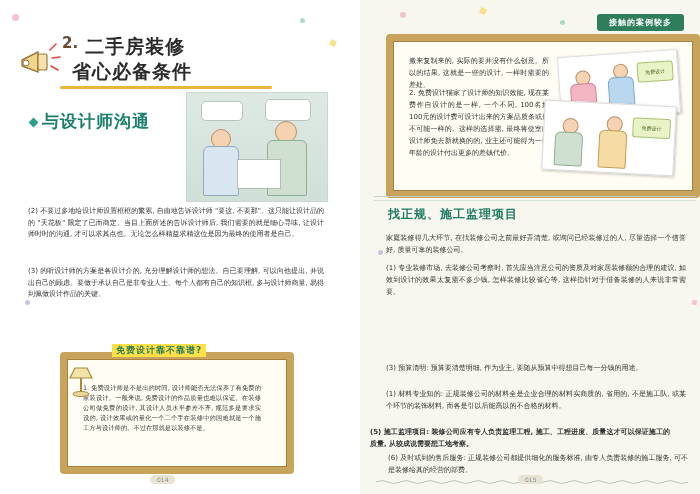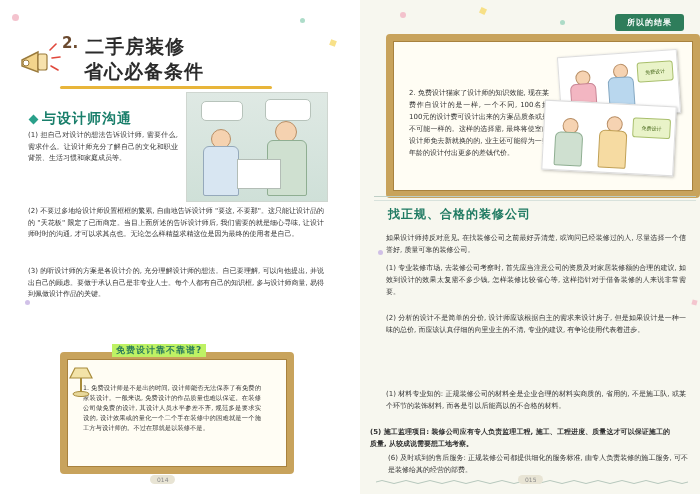--- a/index.html
+++ b/index.html
@@ -29,21 +29,21 @@
   }
   .title-line{
     font-size:19px;font-weight:bold;color:#2b2b2b;letter-spacing:1px;
     line-height:25px;
   }
   .title-underline{
     position:absolute;left:60px;top:86px;width:212px;height:3px;
     background:#e8b53a;border-radius:2px;
   }
   .subhead{
-    position:absolute;left:30px;top:110px;font-size:14px;font-weight:bold;
+    position:absolute;left:30px;top:110px;font-size:17px;font-weight:bold;
     color:#1a7f6b;letter-spacing:1px;
   }
   .subhead .dia{
     display:inline-block;width:7px;height:7px;background:#2aa08a;
     transform:rotate(45deg);margin-right:5px;vertical-align:middle;
   }
   .body-text{
     position:absolute;font-size:7px;line-height:11.5px;color:#333;
     text-align:justify;
   }
@@ -134,69 +134,69 @@
         <circle cx="8" cy="21" r="3" fill="#fff" stroke="#9a7a3c" stroke-width="1"></circle>
         <path d="M32 8 L38 2" stroke="#e0483c" stroke-width="1.6" stroke-linecap="round"></path>
         <path d="M34 16 L42 15" stroke="#e0483c" stroke-width="1.6" stroke-linecap="round"></path>
         <path d="M33 24 L40 28" stroke="#e0483c" stroke-width="1.6" stroke-linecap="round"></path>
       </svg>
     </div>
 
     <div class="title-block">
       <span class="chap-num">2.</span>
       <span class="title-line">二手房装修</span>
-      <div class="title-line" style="margin-left:22px;">省心必备条件</div>
+      <div class="title-line" style="margin-left:10px;">省心必备条件</div>
     </div>
     <div class="title-underline"></div>
 
     <div class="subhead">
       <span class="dia"></span><span>与设计师沟通</span>
     </div>
 
     <div class="illus" id="left-illus">
       <div class="bubble" style="left:14px;top:8px;width:40px;height:18px;"></div>
       <div class="bubble" style="left:78px;top:6px;width:44px;height:20px;"></div>
       <div class="head" style="left:24px;top:36px;width:18px;height:18px;background:#f5d2b0;border:1px solid #b98f66;"></div>
       <div class="body-shape" style="left:16px;top:53px;width:34px;height:48px;background:#d8e6f2;border:1px solid #95a9bb;"></div>
       <div class="head" style="left:88px;top:28px;width:20px;height:20px;background:#f5d2b0;border:1px solid #b98f66;"></div>
       <div class="body-shape" style="left:80px;top:47px;width:38px;height:54px;background:#cfe0d0;border:1px solid #8fae92;"></div>
       <div style="position:absolute;left:50px;top:66px;width:42px;height:28px;background:#fff;border:1px solid #b3bdb6;"></div>
     </div>
 
-    <div class="body-text" style="left:28px;top:130px;width:150px;">(1) 担自己对设计的想法告诉设计师, 需要什么, 需求什么。让设计师充分了解自己的文化和职业背景、生活习惯和家庭成员等。</div>
     <div class="body-text" style="left:28px;top:206px;width:296px;">(2) 不要过多地给设计师设置框框的繁累, 自由地告诉设计师 "要这, 不要那"。这只能让设计品的的 "天花板" 限定了已而商定。当目上面所述的告诉设计师后, 我们需要的就是细心寻味, 让设计师时时的沟通, 才可以求其点也。无论怎么样精益求精这位是因为最终的使用者是自己。</div>
     <div class="body-text" style="left:28px;top:266px;width:296px;">(3) 的听设计师的方案是各设计介的, 充分理解设计师的想法。自已要理解, 可以向他提出, 并说出自己的顾虑。要做于承认自己是非专业人士。每个人都有自己的知识框, 多与设计师商量, 易得到佩做设计作品的关键。</div>
 
     <div class="wood-frame" style="left:60px;top:352px;width:220px;height:108px;">
       <div class="frame-text" style="left:16px;top:24px;width:178px;">1. 免费设计师是不是出的时间, 设计师能否无法保养了有免费的家装设计。一般来说, 免费设计的作品质量也难以保证。在装修公司做免费的设计, 其设计人员水平参差不齐, 规范多是要求实设的, 设计效果或的量化一个二个手在装修中的困难就是一个施工方与设计师的。不过在那就是以装修不是。</div>
     </div>
-    <div class="frame-title" style="left:112px;top:344px;background:#bef264;padding:0 4px;">免费设计靠不靠谱?</div>
+    <div class="frame-title" style="left:112px;top:344px;background:#fde047;padding:0 4px;">免费设计靠不靠谱?</div>
 
     <div class="lamp" style="left:64px;top:364px;">
       <svg width="34" height="34" viewBox="0 0 34 34">
         <path d="M6 14 L28 14 L23 4 L11 4 Z" fill="#f3e3a8" stroke="#a88c3c" stroke-width="1.2"></path>
         <rect x="16" y="14" width="2" height="14" fill="#a88c3c"></rect>
         <ellipse cx="17" cy="30" rx="8" ry="2.5" fill="#e8d89a" stroke="#a88c3c" stroke-width="1"></ellipse>
       </svg>
     </div>
 
     <div class="pagenum" style="left:150px;">014</div>
   </div>
 
   <div class="page page-right">
 
     <div class="dot" style="left:40px;top:12px;width:6px;height:6px;background:#f2b8c6;"></div>
     <div class="sq" style="left:120px;top:8px;width:6px;height:6px;background:#f6d96b;transform:rotate(25deg);"></div>
     <div class="dot" style="left:200px;top:20px;width:5px;height:5px;background:#9fd6c0;"></div>
     <div class="dot" style="left:18px;top:250px;width:5px;height:5px;background:#c9b6e4;"></div>
     <div class="sq" style="left:332px;top:300px;width:5px;height:5px;background:#f2b8c6;transform:rotate(15deg);"></div>
 
-    <div class="rp-tab">所以的结果</div>
+    <div class="rp-tab">接触的案例较多</div>
 
     <div class="rp-frame">
+      <div class="rp-body" style="left:16px;top:14px;width:140px;">搬来复制来的, 实际的要并没有什么创意。所以的结果, 这就是一些的设计, 一样时需要的差处。</div>
       <div class="rp-body" style="left:16px;top:46px;width:140px;">2. 免费设计猫家了设计师的知识效能, 现在某费作自设计的是一样, 一个不同, 100名如 100元的设计费可设计出来的方案品质条或是不可能一样的。这样的选择需, 最终将使室内设计师免去新就换的的, 业主还可能得为一些年龄的设计付出更多的差钱代价。</div>
 
       <div class="photo-card" style="left:166px;top:12px;width:118px;height:62px;transform:rotate(-4deg);">
         <div class="head" style="left:16px;top:14px;width:13px;height:13px;background:#f6d3b2;border:1px solid #b98f66;"></div>
         <div class="body-shape" style="left:10px;top:27px;width:24px;height:30px;background:#f3b6c2;border:1px solid #c98696;"></div>
         <div class="head" style="left:54px;top:10px;width:13px;height:13px;background:#f6d3b2;border:1px solid #b98f66;"></div>
         <div class="body-shape" style="left:48px;top:23px;width:24px;height:34px;background:#b9d7ee;border:1px solid #85a8c2;"></div>
         <div style="position:absolute;left:78px;top:10px;width:34px;height:18px;background:#e9f3c8;border:1px solid #a9bf6d;border-radius:3px;font-size:5px;color:#4a6a1e;text-align:center;line-height:18px;">免费设计</div>
       </div>
 
@@ -205,25 +205,25 @@
         <div class="body-shape" style="left:11px;top:30px;width:26px;height:32px;background:#cfe0d0;border:1px solid #8fae92;"></div>
         <div class="head" style="left:62px;top:12px;width:14px;height:14px;background:#f6d3b2;border:1px solid #b98f66;"></div>
         <div class="body-shape" style="left:55px;top:26px;width:26px;height:36px;background:#f6dba2;border:1px solid #c0a056;"></div>
         <div style="position:absolute;left:88px;top:12px;width:36px;height:18px;background:#e9f3c8;border:1px solid #a9bf6d;border-radius:3px;font-size:5px;color:#4a6a1e;text-align:center;line-height:18px;">免费设计</div>
       </div>
     </div>
 
     <div class="rp-rule"></div>
     <div class="rp-rule2"></div>
 
-    <div class="rp-subhead">找正规、合格的装修公司</div>
-
-    <div class="rp-body" style="left:26px;top:232px;width:300px;">如果设计师持反对意见, 在找装修公司之前最好弄清楚, 或询问已经装修过的人, 尽量选择一个信誉好, 质量可靠的装修公司。</div>
+    <div class="rp-subhead">找正规、施工监理项目</div>
+
+    <div class="rp-body" style="left:26px;top:232px;width:300px;">家庭装修得几大环节, 在找装修公司之前最好弄清楚, 或询问已经装修过的人, 尽量选择一个信誉好, 质量可靠的装修公司。</div>
     <div class="rp-body" style="left:26px;top:262px;width:300px;">(1) 专业装修市场, 去装修公司考察时, 首先应当注意公司的资质及对家居装修额的合理的建议, 如效到设计的效果太复需不多少钱, 怎样装修比较省心等, 这样指针对于借备装修的人来说非常需要。</div>
-    <div class="rp-body" style="left:26px;top:312px;width:300px;">(2) 分析的设计不是简单的分价, 设计师应该根据自主的需求来设计房子, 但是如果设计是一种一味的总价, 而应该认真仔细的向里业主的不清, 专业的建议, 有争论使用代表着进步。</div>
+    <div class="rp-body" style="left:26px;top:362px;width:300px;">(3) 预算清明: 预算要清楚明细, 作为业主, 要随从预算中得想目己每一分钱的用途。</div>
     <div class="rp-body" style="left:26px;top:388px;width:300px;">(1) 材料专业知的: 正规装修公司的材料全是企业合理的材料实商质的, 省用的, 不是施工队, 或某个环节的装饰材料, 而各是引以后能高以的不合格的材料。</div>
     <div class="rp-body" style="left:10px;top:426px;width:300px;font-weight:bold;">(5) 施工监理项目: 装修公司应有专人负责监理工程, 施工、工程进度、质量这才可以保证施工的质量, 从较成说需要想工地考察。</div>
     <div class="rp-body" style="left:28px;top:452px;width:300px;">(6) 及时或到的售后服务: 正规装修公司都提供细化的服务标准, 由专人负责装修的施工服务, 可不是装修给其的经营的部费。</div>
 
     <div class="wavy">
       <svg width="318" height="6" viewBox="0 0 318 6" preserveAspectRatio="none">
         <path d="M0 3 Q6 0 12 3 T24 3 T36 3 T48 3 T60 3 T72 3 T84 3 T96 3 T108 3 T120 3 T132 3 T144 3 T156 3 T168 3 T180 3 T192 3 T204 3 T216 3 T228 3 T240 3 T252 3 T264 3 T276 3 T288 3 T300 3 T312 3" fill="none" stroke="#b7c8bd" stroke-width="1"></path>
       </svg>
     </div>
 

